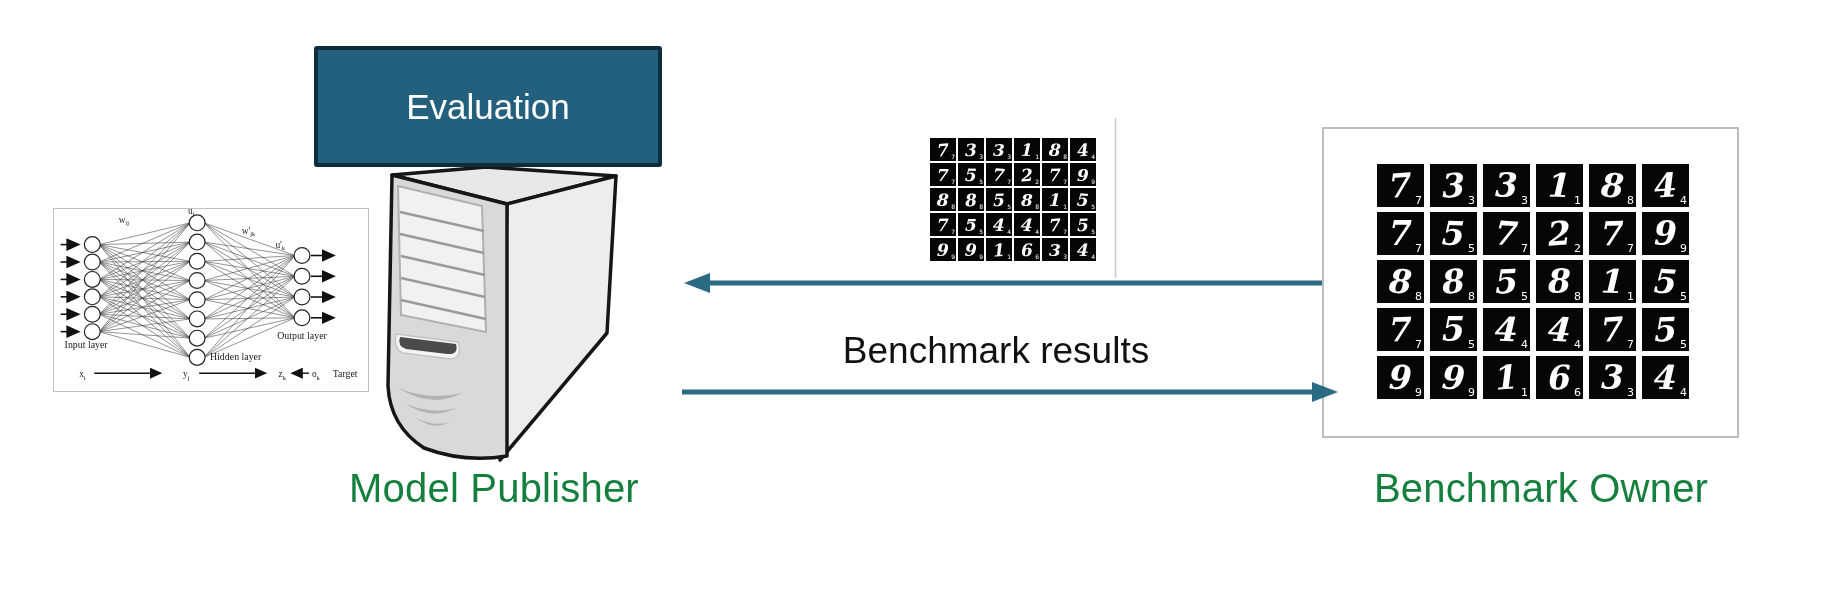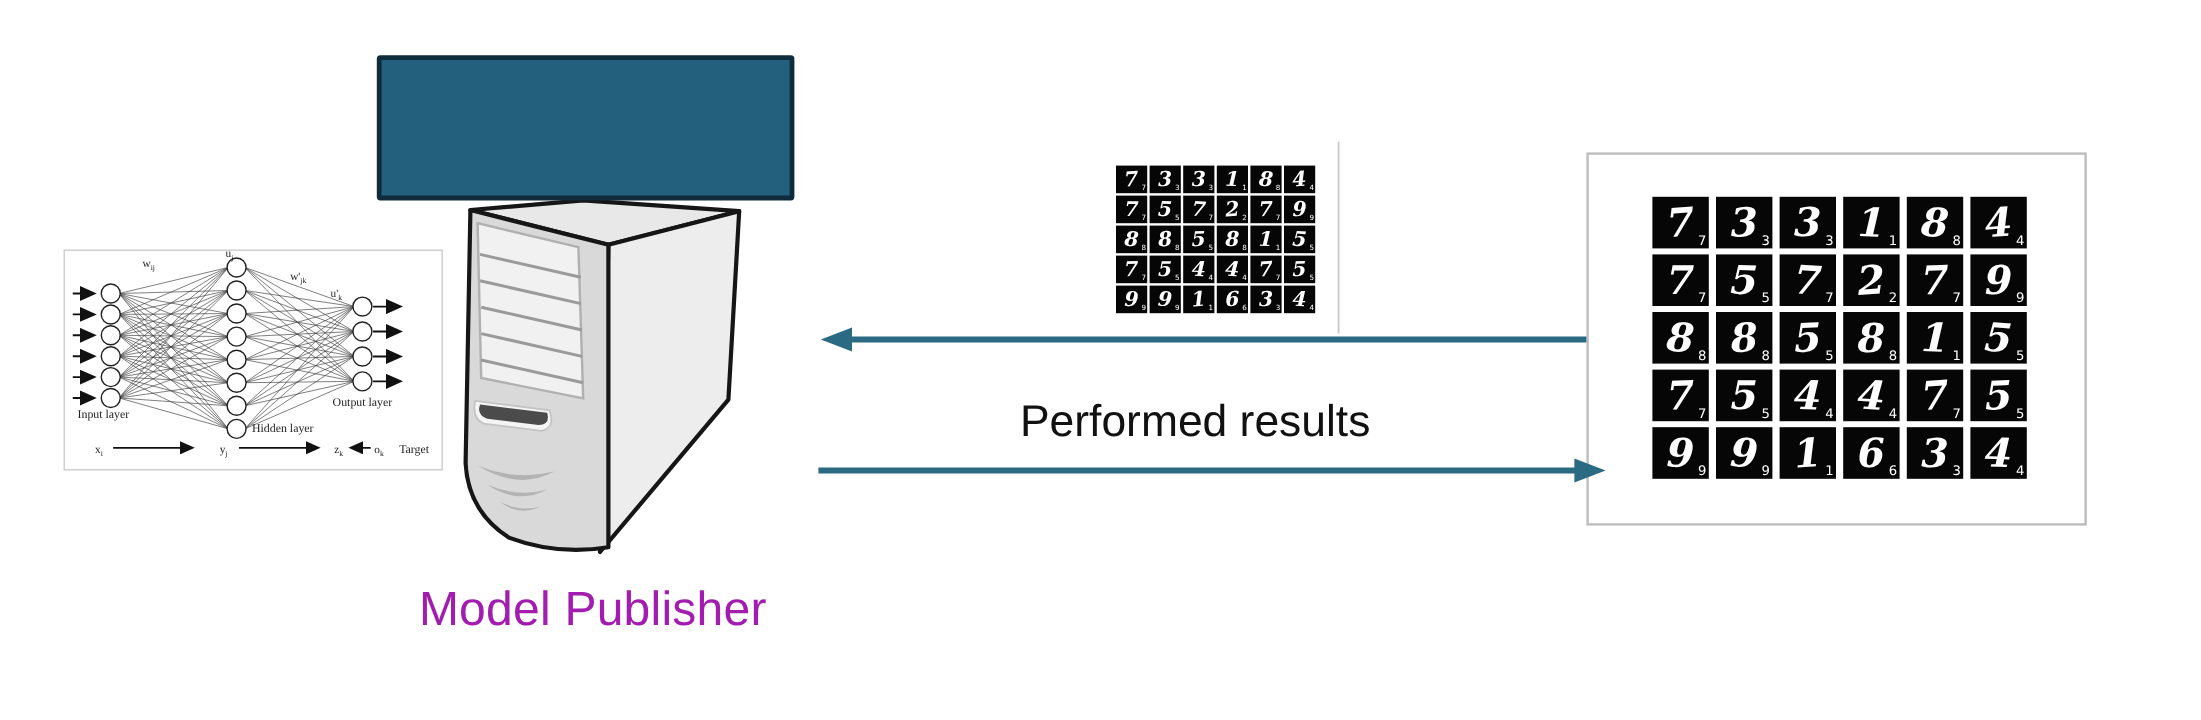--- a/index.html
+++ b/index.html
@@ -48,22 +48,22 @@
   }
   .large .mnist-cell .corner-label{font-size:11px;}
   .small .mnist-cell .corner-label{font-size:6px;right:1px;bottom:1px;}
   
   .bench-box{
     position:absolute;left:1322px;top:127px;width:417px;height:311px;
     background:#ffffff;border:2px solid var(--box-border);box-sizing:border-box;z-index:1;
   }
   
   .caption{
-    position:absolute;top:486px;width:420px;text-align:center;
-    font-size:40px;color:#a21caf;letter-spacing:0.2px;z-index:5;
+    position:absolute;top:466px;width:420px;text-align:center;
+    font-size:40px;color:#15803d;letter-spacing:0.2px;z-index:5;
   }
   .caption.left{left:284px;}
   .caption.right{left:1331px;}
   .flow-label{
     position:absolute;left:696px;top:330px;width:600px;text-align:center;
     font-size:37px;color:#111;z-index:5;
   }
 </style>
 </head>
 <body>
@@ -237,20 +237,21 @@
     <path d="M94,181 L150,188 Q153,199 141,198 L100,193 Q91,190 94,181 Z" fill="#4b4b4b"></path>
 
     <g fill="#b3b3b3">
       <path d="M92,232 Q124,245 156,237 Q126,253 92,232 Z"></path>
       <path d="M100,248 Q127,259 150,252 Q126,265 100,248 Z"></path>
       <path d="M110,262 Q129,271 144,266 Q128,275 110,262 Z"></path>
     </g>
   </svg>
 
   <div class="banner">
+    <div>Evaluation</div>
   </div>
 
   <svg class="overlay" viewBox="0 0 1834 600">
     <line class="divider" x1="1115.5" y1="118" x2="1115.5" y2="278"></line>
     <g>
       <line class="flow" x1="1322" y1="283" x2="707" y2="283"></line>
       <polygon class="flow-head" points="684,283 710,273 710,293"></polygon>
     </g>
     <g>
       <line class="flow" x1="682" y1="392" x2="1314" y2="392"></line>
@@ -498,17 +499,18 @@
       <div class="mnist-cell">
         <span class="glyph" style="transform: rotate(0deg);">3</span>
         <span class="corner-label">3</span>
       </div>
       <div class="mnist-cell">
         <span class="glyph" style="transform: rotate(2deg);">4</span>
         <span class="corner-label">4</span>
       </div>
     </div>
 
-  <div class="flow-label">Performed results</div>
+  <div class="flow-label">Benchmark results</div>
 
   <div class="caption left">Model Publisher</div>
+  <div class="caption right">Benchmark Owner</div>
 
 </div>
 
 </body></html>

